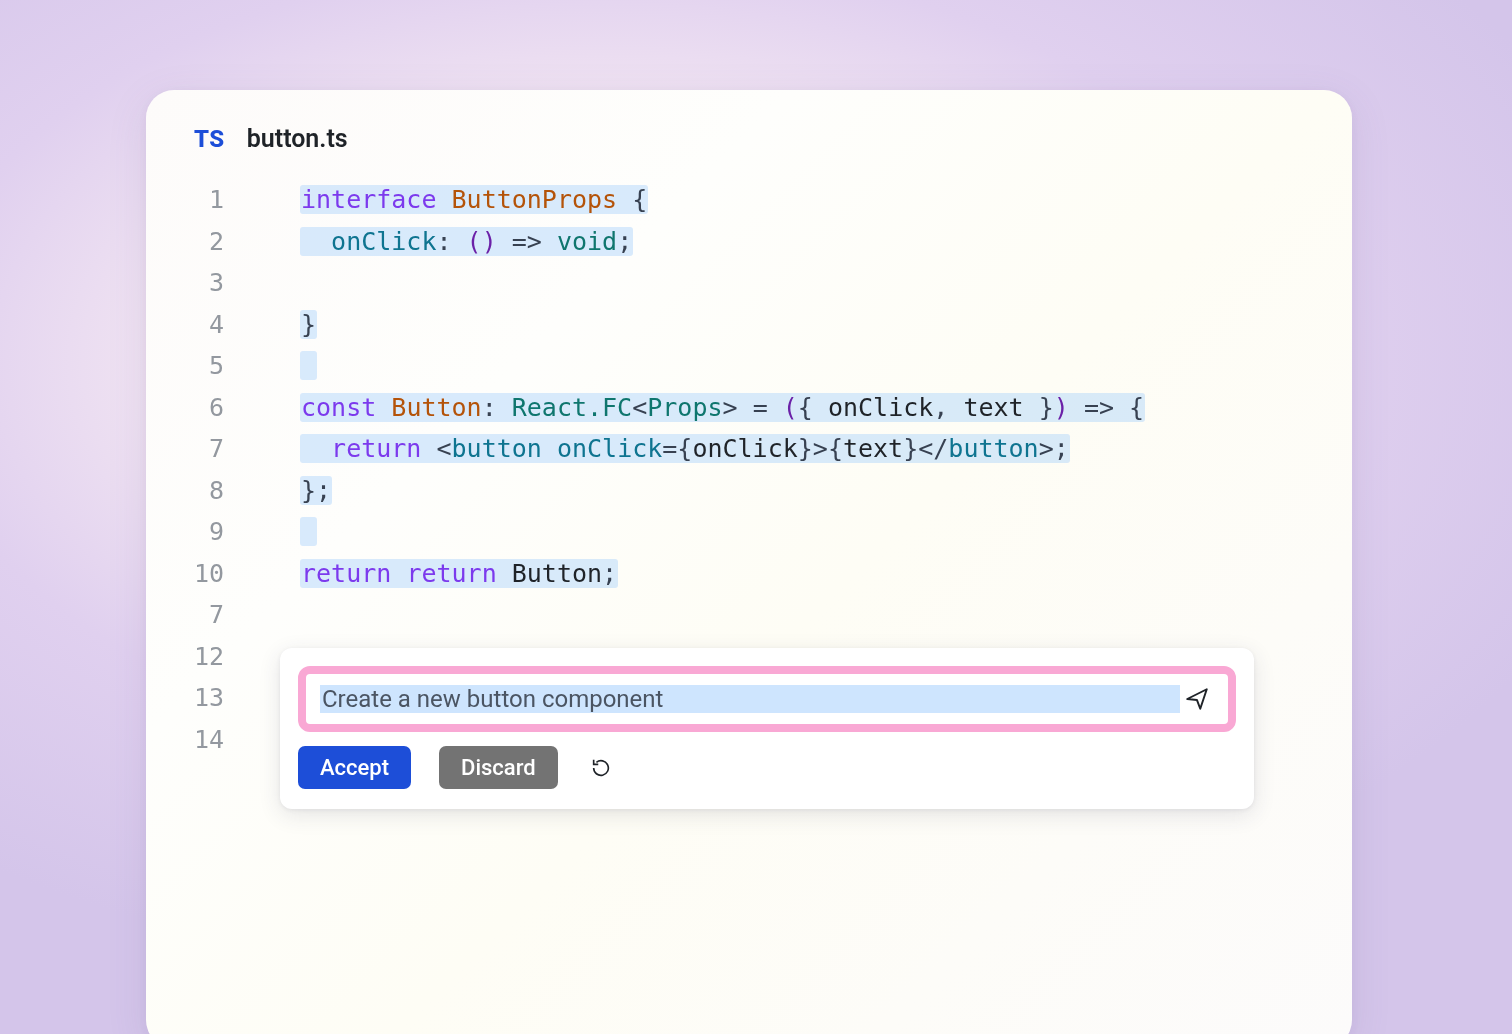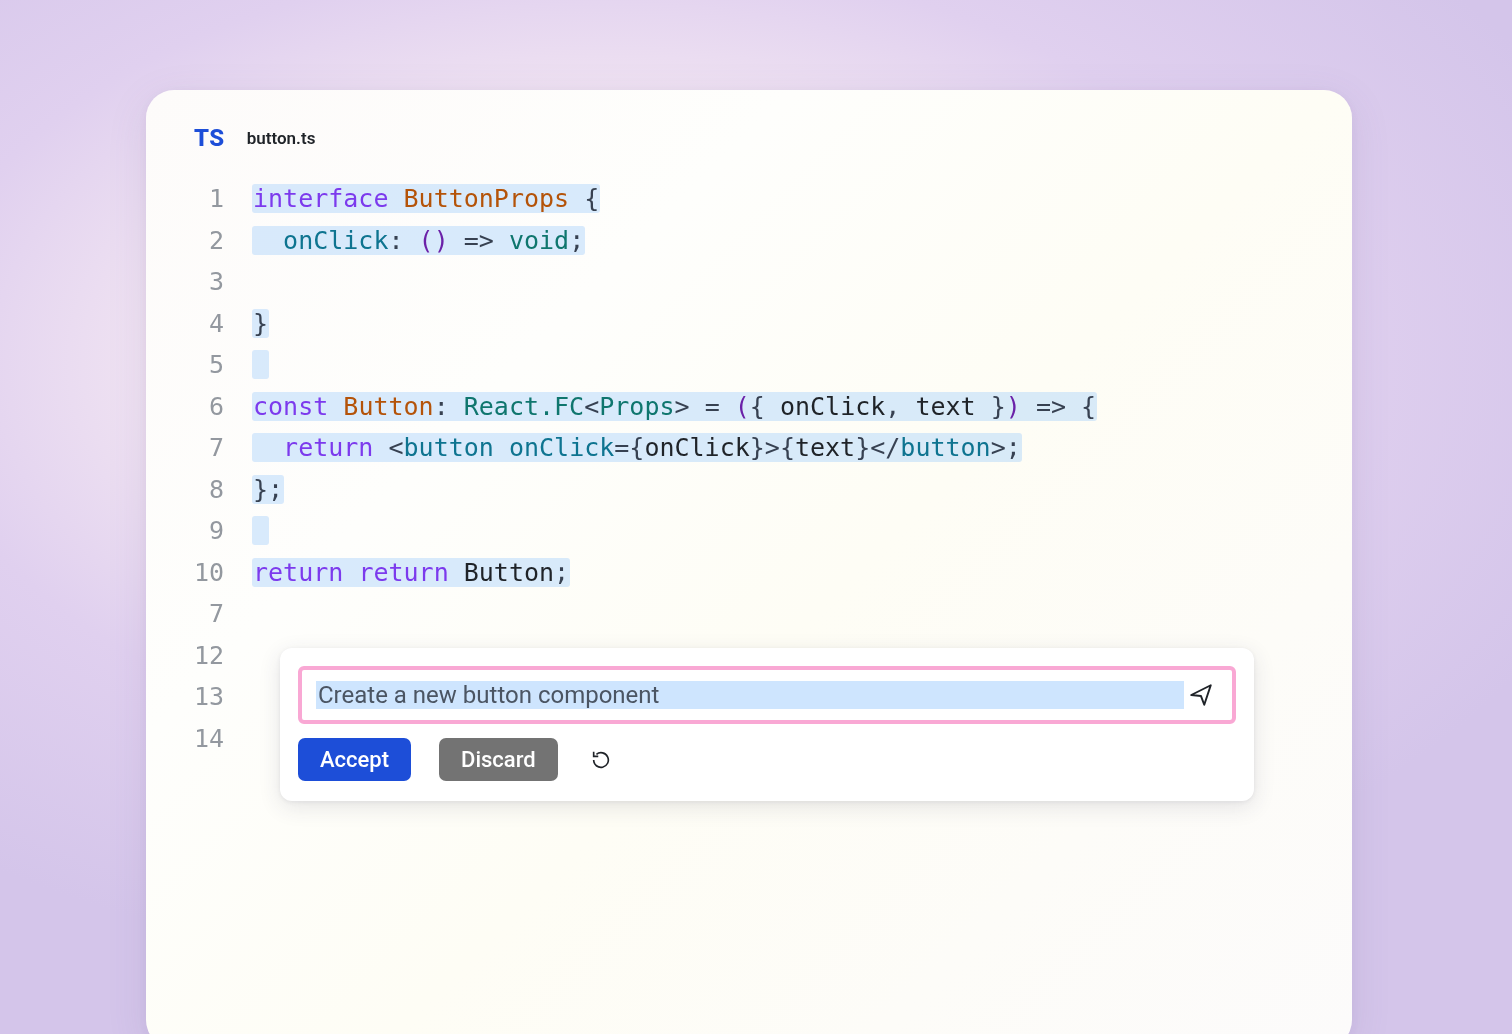--- a/index.html
+++ b/index.html
@@ -33,21 +33,21 @@
     margin-bottom: 26px;
   }
   .ts-badge {
     font-weight: 800;
     font-size: 24px;
     color: #1d4ed8;
     letter-spacing: 0.5px;
   }
   .file-name {
     font-weight: 600;
-    font-size: 17px;
+    font-size: 25px;
     color: #1f2328;
   }
 
   .code-area {
     font-family: ui-monospace, "SF Mono", Menlo, Consolas, monospace;
     font-size: 25px;
     line-height: 1.66;
     padding-left: 48px;
     position: relative;
   }
@@ -60,20 +60,21 @@
     width: 58px;
     text-align: right;
     color: #93989f;
     padding-right: 28px;
     user-select: none;
     flex-shrink: 0;
   }
   .code-content {
     white-space: pre;
     display: inline-block;
+    margin-left: 48px;
   }
   .hl {
     background: rgba(147, 197, 253, 0.35);
     border-radius: 3px;
     padding: 0 1px;
   }
 
   .tok-kw { color: #7c3aed; }
   .tok-type { color: #b45309; }
   .tok-builtin { color: #0f766e; }
@@ -91,22 +92,22 @@
     top: 558px;
     width: 974px;
     background: #ffffff;
     border-radius: 12px;
     box-shadow: 0 6px 22px rgba(50,50,80,0.12), 0 1px 4px rgba(50,50,80,0.08);
     padding: 18px 18px 20px 18px;
   }
   .ai-input-row {
     display: flex;
     align-items: center;
-    border: 4px solid #f9a8d4;
-    border-radius: 6px;
+    border: 8px solid #f9a8d4;
+    border-radius: 12px;
     padding: 8px 14px;
     margin-bottom: 14px;
     background: #fff;
   }
   .ai-input {
     flex: 1;
     border: none;
     outline: none;
     font-size: 24px;
     font-family: inherit;

